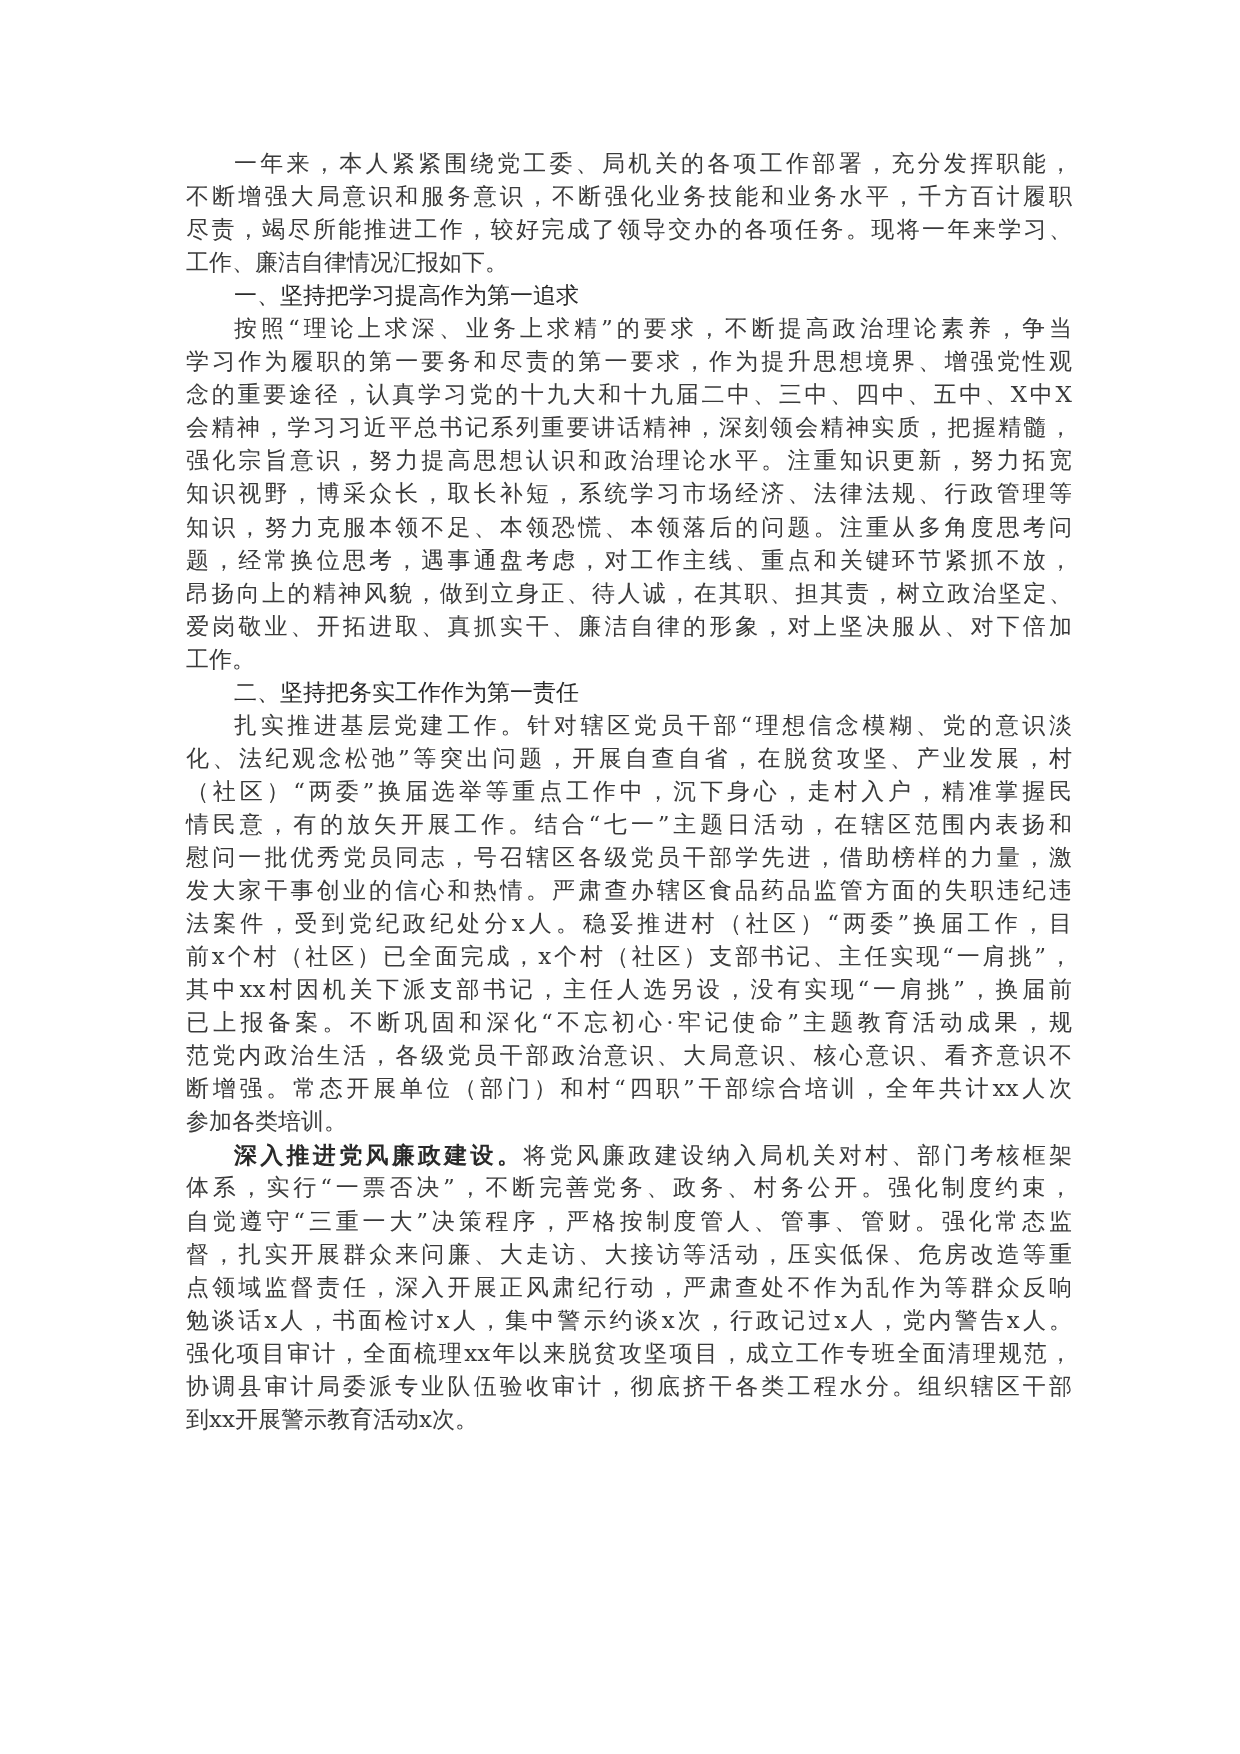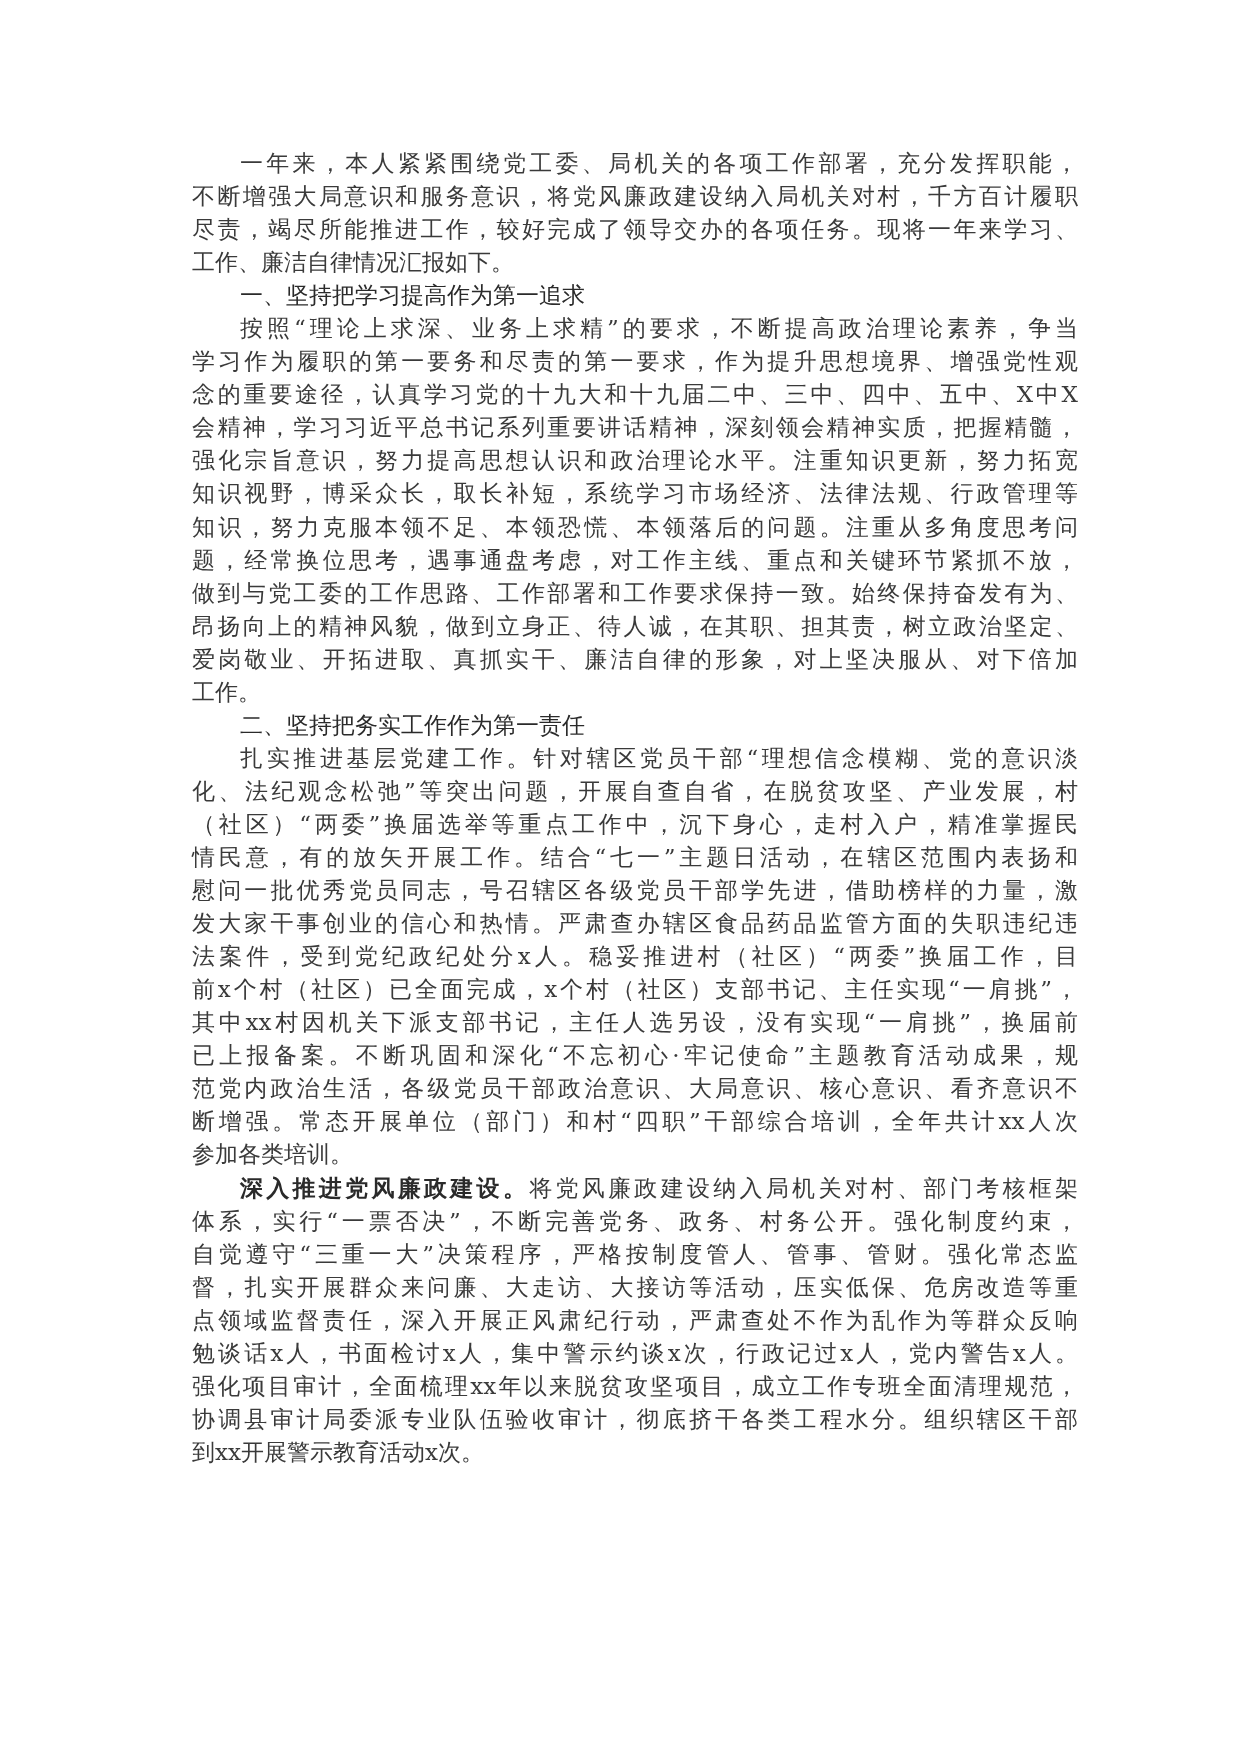--- a/index.html
+++ b/index.html
@@ -1,19 +1,19 @@
 <!DOCTYPE html>
 <html><head>
 <meta charset="utf-8">
 <style>
   html, body { margin: 0; padding: 0; background: #ffffff; }
   body { width: 1240px; height: 1754px; position: relative; overflow: hidden; }
   .page {
     position: absolute;
-    left: 192px;
+    left: 186px;
     top: 147px;
     width: 886px;
     font-family: "DejaVu Serif", "Liberation Serif", serif;
     font-size: 23px;
     line-height: 33.05px;
     color: #3a3a3a;
   }
   .line {
     display: block;
     height: 33.05px;
@@ -27,37 +27,36 @@
   .heading { font-weight: normal; color: #2a2a2a; text-align-last: left; }
   .bold-run { font-weight: bold; color: #2a2a2a; }
 </style>
 </head>
 <body>
 
 <div class="page">
 
   <div>
     <span class="line indent">一年来，本人紧紧围绕党工委、局机关的各项工作部署，充分发挥职能，</span>
-    <span class="line">不断增强大局意识和服务意识，将党风廉政建设纳入局机关对村，千方百计履职</span>
+    <span class="line">不断增强大局意识和服务意识，不断强化业务技能和业务水平，千方百计履职</span>
     <span class="line">尽责，竭尽所能推进工作，较好完成了领导交办的各项任务。现将一年来学习、</span>
     <span class="line last">工作、廉洁自律情况汇报如下。</span>
   </div>
 
   <div class="line indent heading">一、坚持把学习提高作为第一追求</div>
 
   <div>
     <span class="line indent">按照“理论上求深、业务上求精”的要求，不断提高政治理论素养，争当</span>
     <span class="line">学习作为履职的第一要务和尽责的第一要求，作为提升思想境界、增强党性观</span>
     <span class="line">念的重要途径，认真学习党的十九大和十九届二中、三中、四中、五中、X中X</span>
     <span class="line">会精神，学习习近平总书记系列重要讲话精神，深刻领会精神实质，把握精髓，</span>
     <span class="line">强化宗旨意识，努力提高思想认识和政治理论水平。注重知识更新，努力拓宽</span>
     <span class="line">知识视野，博采众长，取长补短，系统学习市场经济、法律法规、行政管理等</span>
     <span class="line">知识，努力克服本领不足、本领恐慌、本领落后的问题。注重从多角度思考问</span>
     <span class="line">题，经常换位思考，遇事通盘考虑，对工作主线、重点和关键环节紧抓不放，</span>
-    <span class="line">做到与党工委的工作思路、工作部署和工作要求保持一致。始终保持奋发有为、</span>
     <span class="line">昂扬向上的精神风貌，做到立身正、待人诚，在其职、担其责，树立政治坚定、</span>
     <span class="line">爱岗敬业、开拓进取、真抓实干、廉洁自律的形象，对上坚决服从、对下倍加</span>
     <span class="line last">工作。</span>
   </div>
 
   <div class="line indent heading">二、坚持把务实工作作为第一责任</div>
 
   <div>
     <span class="line indent">扎实推进基层党建工作。针对辖区党员干部“理想信念模糊、党的意识淡</span>
     <span class="line">化、法纪观念松弛”等突出问题，开展自查自省，在脱贫攻坚、产业发展，村</span>

